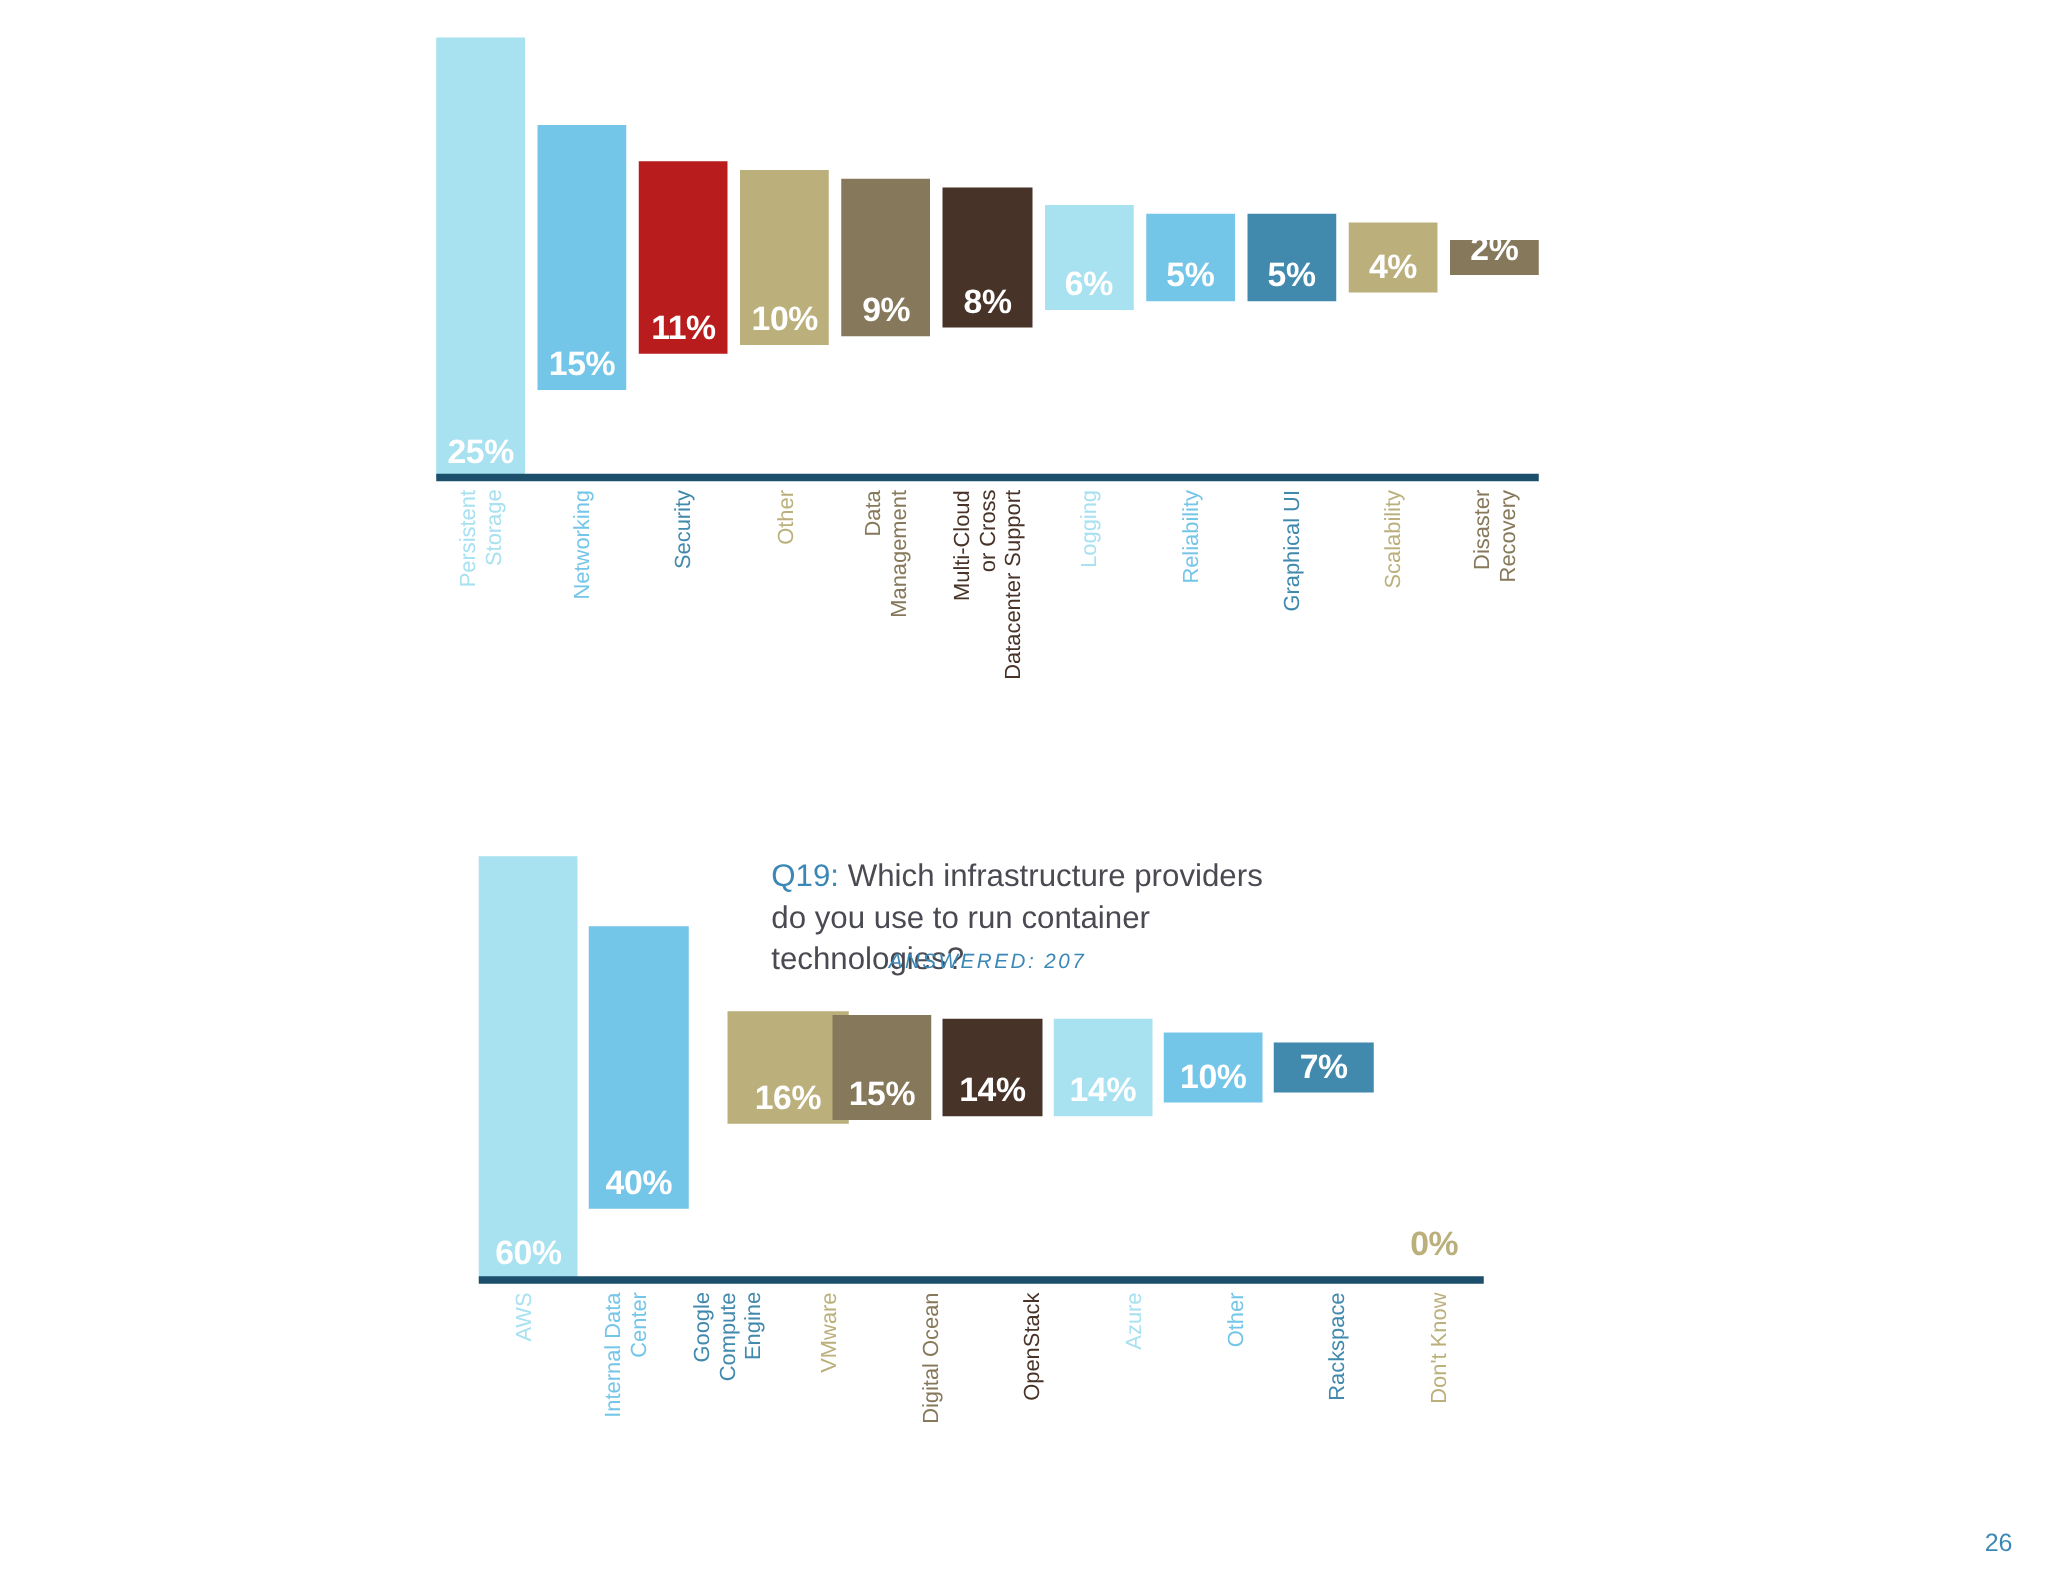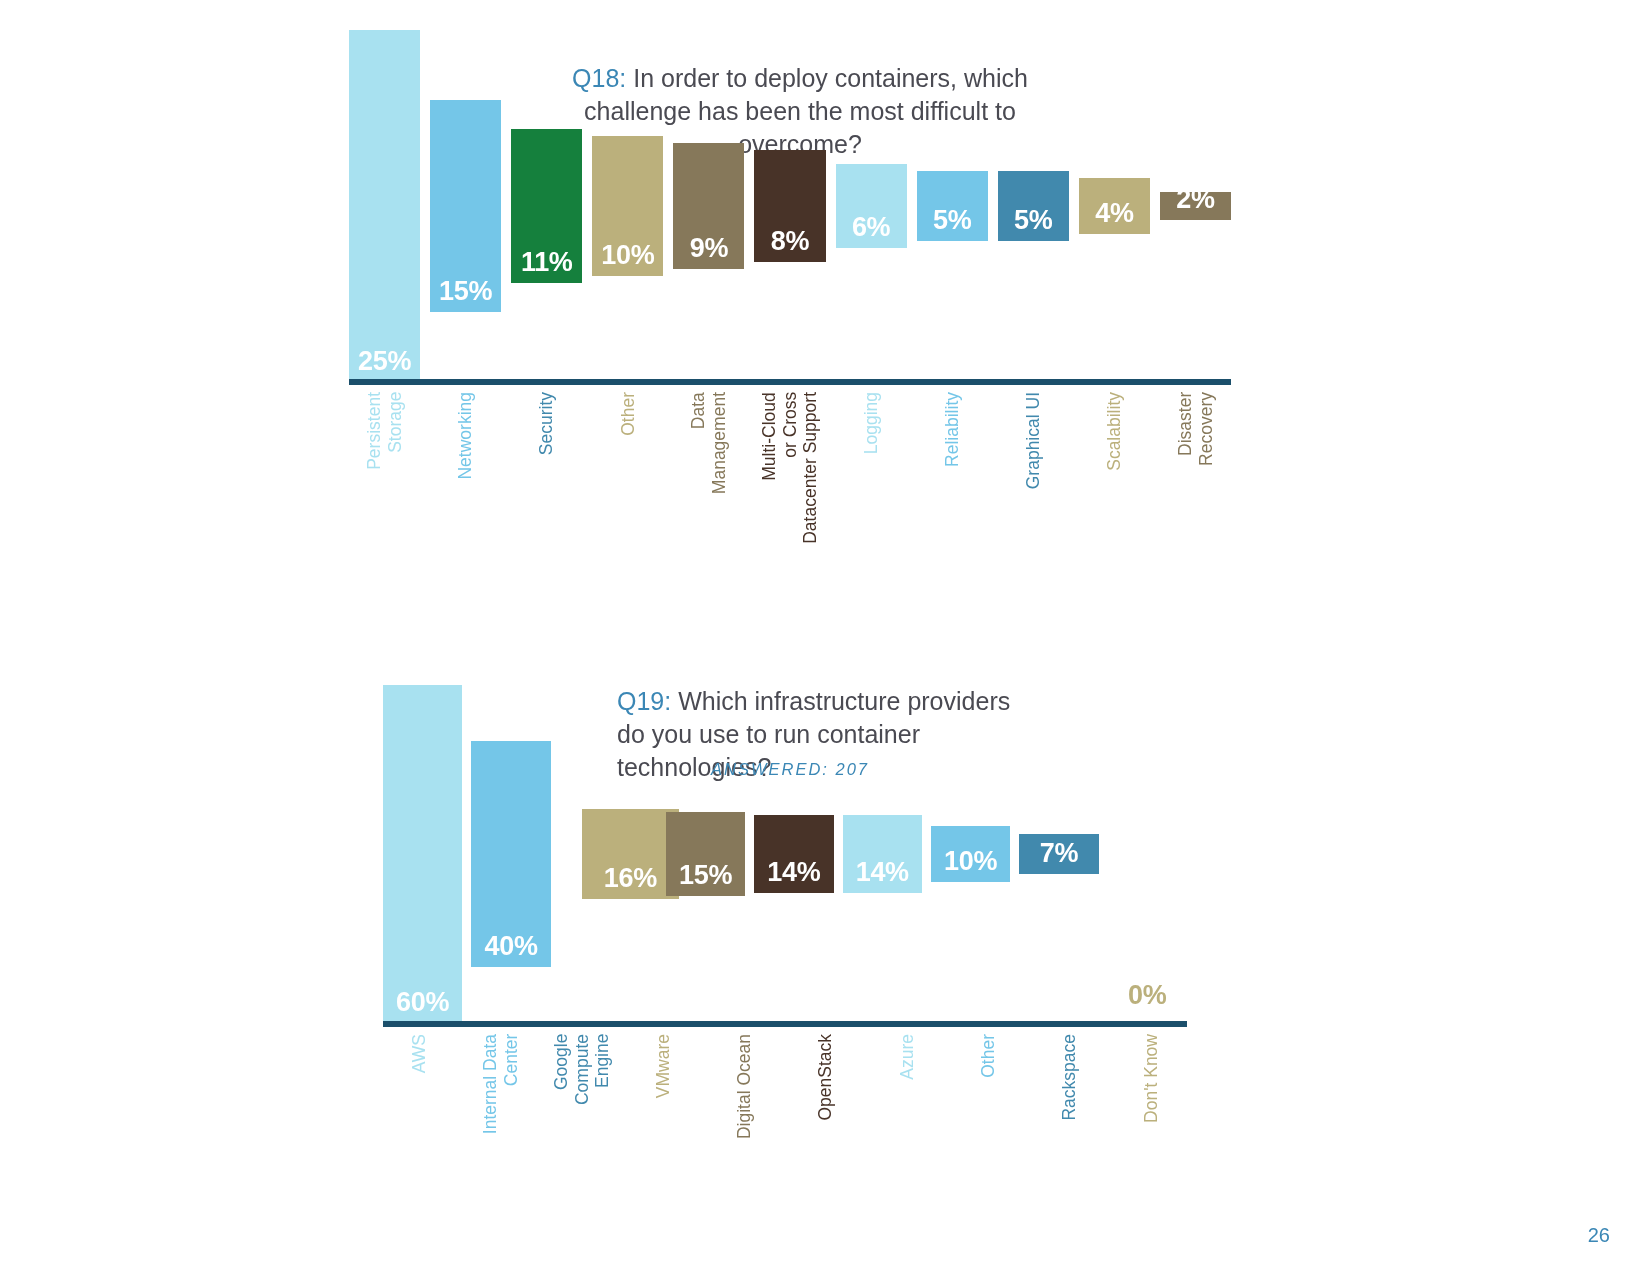--- a/index.html
+++ b/index.html
@@ -101,39 +101,36 @@
     right:40px;bottom:28px;
     color:#3b87b5;
     font-size:20px;
   }
 </style>
 </head>
 <body>
 
 <div class="chart-block" style="left:0;top:0;width:1650px;height:600px;">
 
-  <div class="title" style="left:520px;top:62px;width:560px;text-align:center;">
-    <span class="qnum">Q18:</span><span> In order to deploy containers, which challenge has been the most difficult to overcome?</span>
-  </div>
 
 
   <div class="plot" style="left:349px;top:30px;width:882px;height:352px;">
     <div class="bars" style="width:882px;height:352px;gap:10px;">
         <div class="barslot" style="flex: 1 1 0px;">
           <div class="bar" style="height: 352px; background: rgb(168, 225, 240);">
             <div class="vlabel">25%</div>
           </div>
         </div>
         <div class="barslot" style="flex: 1 1 0px;">
           <div class="bar" style="height: 211.2px; background: rgb(116, 198, 232);">
             <div class="vlabel">15%</div>
           </div>
         </div>
         <div class="barslot" style="flex: 1 1 0px;">
-          <div class="bar" style="height: 154.88px; background: #15803d;">
+          <div class="bar" style="height: 154.88px; background: #b91c1c;">
             <div class="vlabel">11%</div>
           </div>
         </div>
         <div class="barslot" style="flex: 1 1 0px;">
           <div class="bar" style="height: 140.8px; background: rgb(187, 176, 124);">
             <div class="vlabel">10%</div>
           </div>
         </div>
         <div class="barslot" style="flex: 1 1 0px;">
           <div class="bar" style="height: 126.72px; background: rgb(134, 120, 90);">

